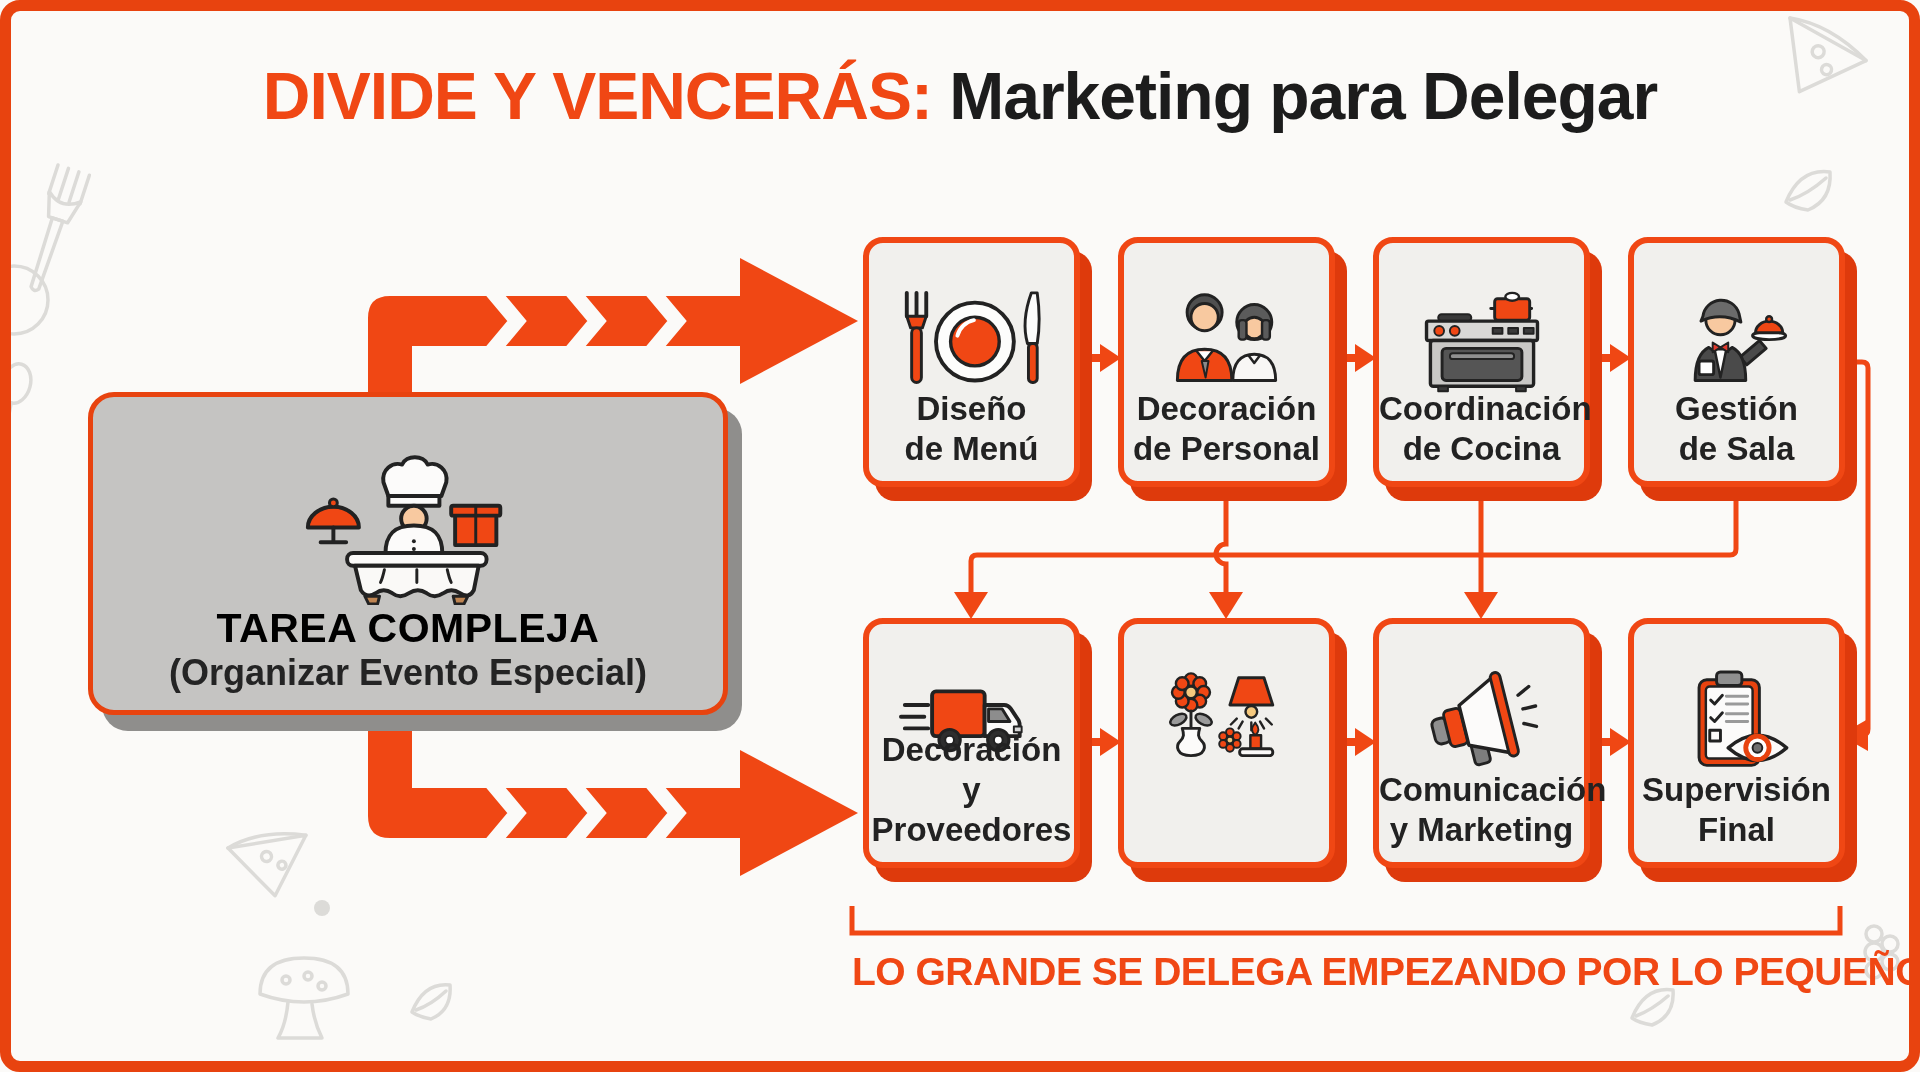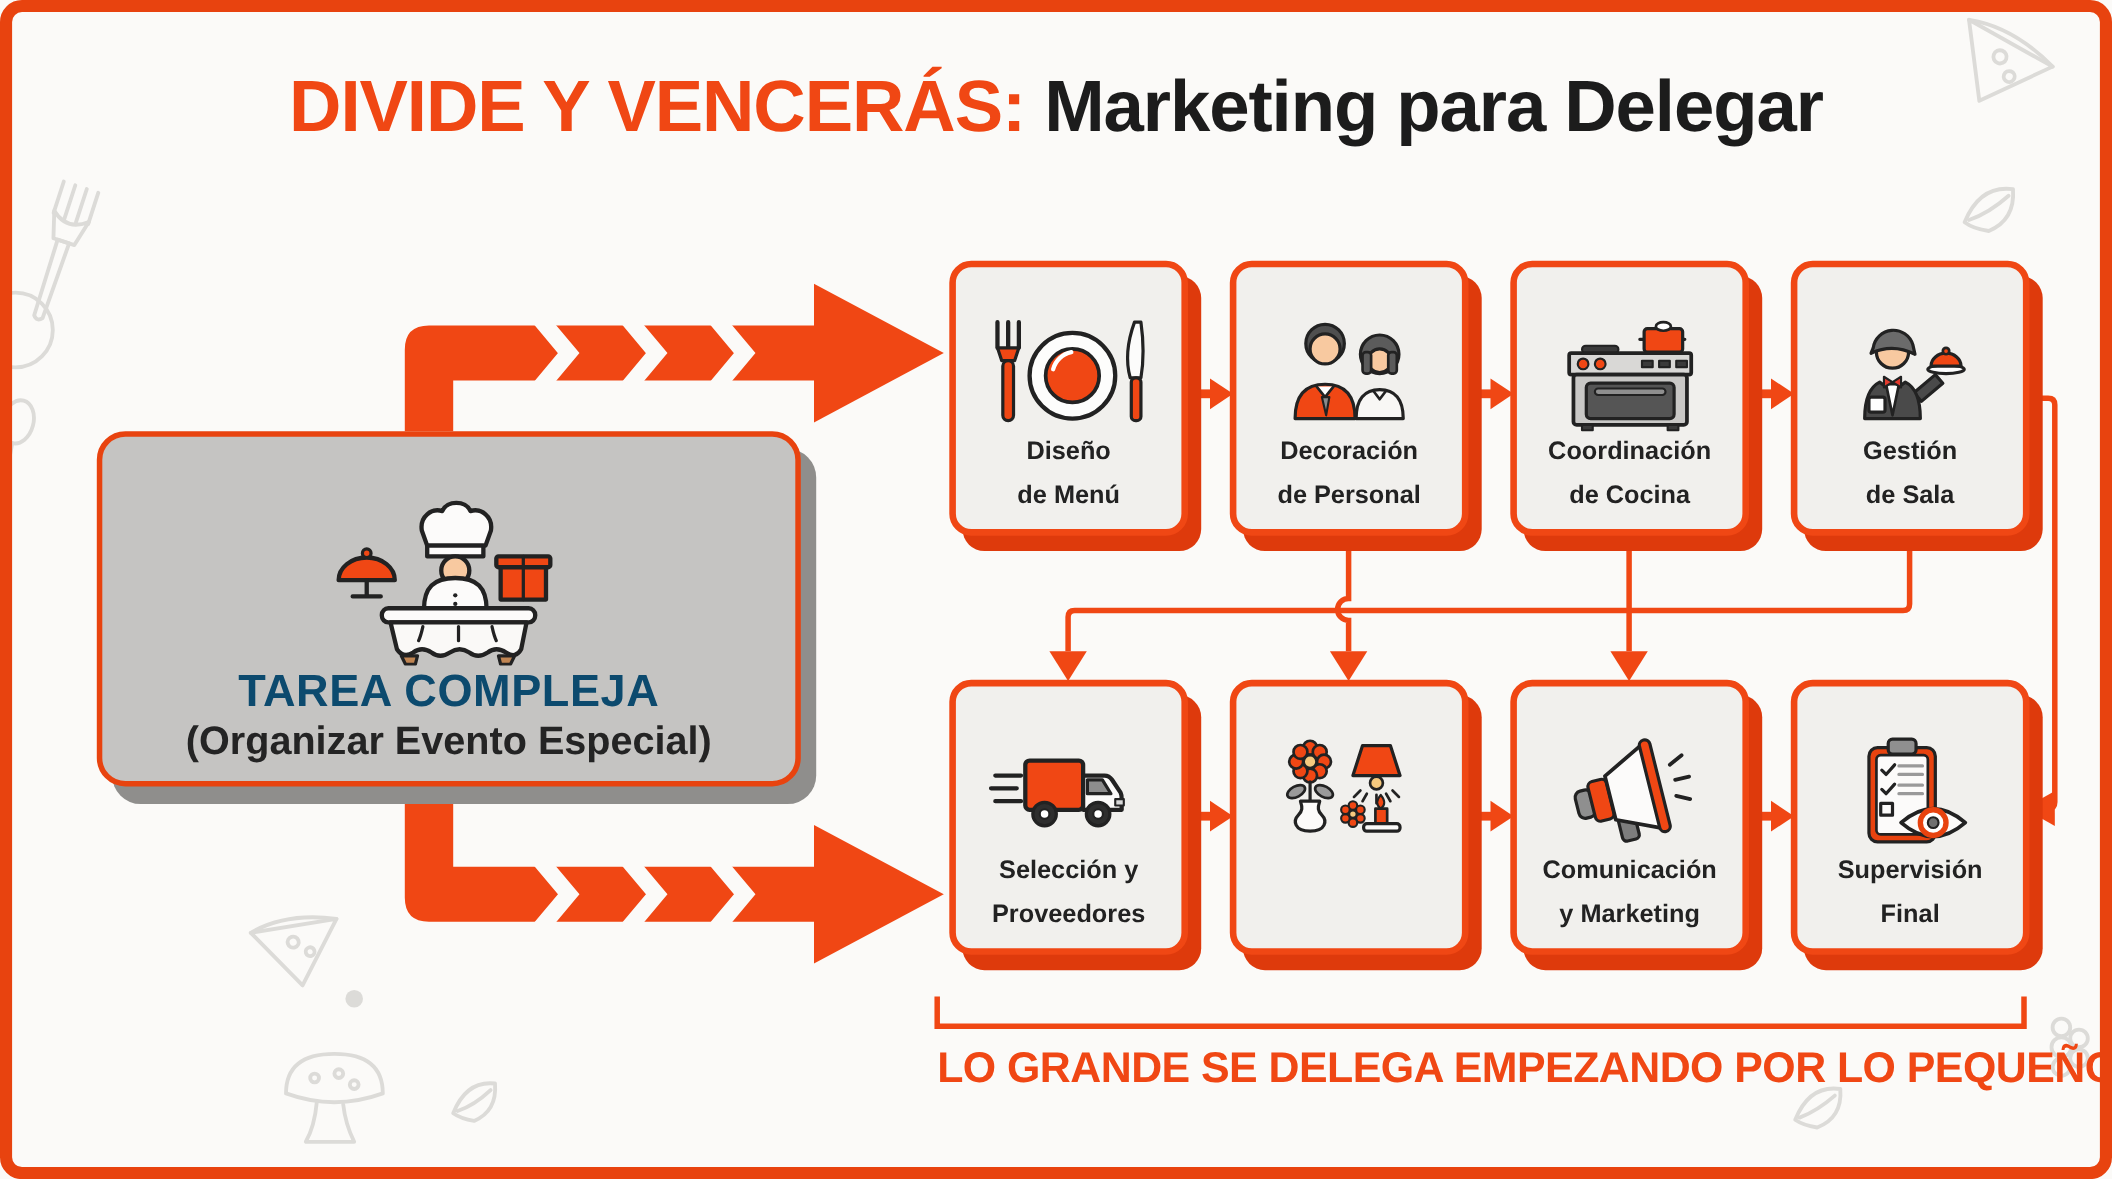--- a/index.html
+++ b/index.html
@@ -18,31 +18,31 @@
     font-size:66px;font-weight:800;letter-spacing:-1px;color:#1C1C1C;z-index:3;white-space:nowrap;
   }
   .title .hl{color:#F04714;}
   .task-box{
     position:absolute;left:88px;top:392px;width:640px;height:323px;z-index:3;
     background:#C5C4C2;border:5px solid #E8430F;border-radius:26px;
     box-shadow:14px 16px 0 #8F8E8C;box-sizing:border-box;
     display:flex;flex-direction:column;align-items:center;
   }
   .task-icon{margin-top:46px;height:162px;}
-  .task-title{font-size:41px;font-weight:800;color:#0c4a6e;letter-spacing:.5px;line-height:46px;}
+  .task-title{font-size:41px;font-weight:800;color:#000000;letter-spacing:.5px;line-height:46px;}
   .task-sub{font-size:36px;font-weight:600;color:#242424;line-height:44px;}
   .card{
     position:absolute;width:217px;height:250px;z-index:3;box-sizing:border-box;
     background:#F1F0ED;border:6px solid #F04714;border-radius:20px;
     box-shadow:12px 14px 0 #DE3A0C;
   }
   .card-icon{position:absolute;top:40px;left:0;right:0;height:120px;
     display:flex;align-items:center;justify-content:center;}
   .card-label{position:absolute;bottom:12px;left:0;width:100%;text-align:center;
-    font-size:23px;line-height:40px;font-weight:bold;color:#222;margin-top:12px;}
+    font-size:33px;line-height:40px;font-weight:bold;color:#222;margin-top:12px;}
   .caption{
     position:absolute;left:852px;top:950px;width:988px;text-align:center;z-index:3;
     font-size:39px;font-weight:800;letter-spacing:-.5px;color:#F04714;white-space:nowrap;
   }
 </style>
 </head>
 <body>
 
 <div class="canvas">
 
@@ -296,21 +296,21 @@
         <path d="M92 42 h14 l8 13 h-22 z" fill="#8D8D8D" stroke-width="3"></path>
         <rect x="118" y="60" width="8" height="6" fill="#D9D9D9" stroke-width="2"></rect>
         <circle cx="52" cy="74" r="11" fill="#2E2E2E" stroke-width="3"></circle>
             <circle cx="52" cy="74" r="4.5" fill="#fff" stroke-width="2"></circle>
         <circle cx="102" cy="74" r="11" fill="#2E2E2E" stroke-width="3"></circle>
             <circle cx="102" cy="74" r="4.5" fill="#fff" stroke-width="2"></circle>
       </g>
     </svg>
       </div>
     <div class="card-label">
-      <div>Selección y</div>
+      <div>Decoración y</div>
         <div>Proveedores</div>
     </div>
   </div>
 
   <div class="card" style="left:1118px;top:618px">
     <div class="card-icon">
         <svg viewBox="0 0 150 115" width="146" height="112">
       <g stroke="#222" stroke-linejoin="round" stroke-linecap="round">
         <g fill="#F04714" stroke-width="2.5">
           <circle cx="38" cy="12" r="6.5"></circle>

